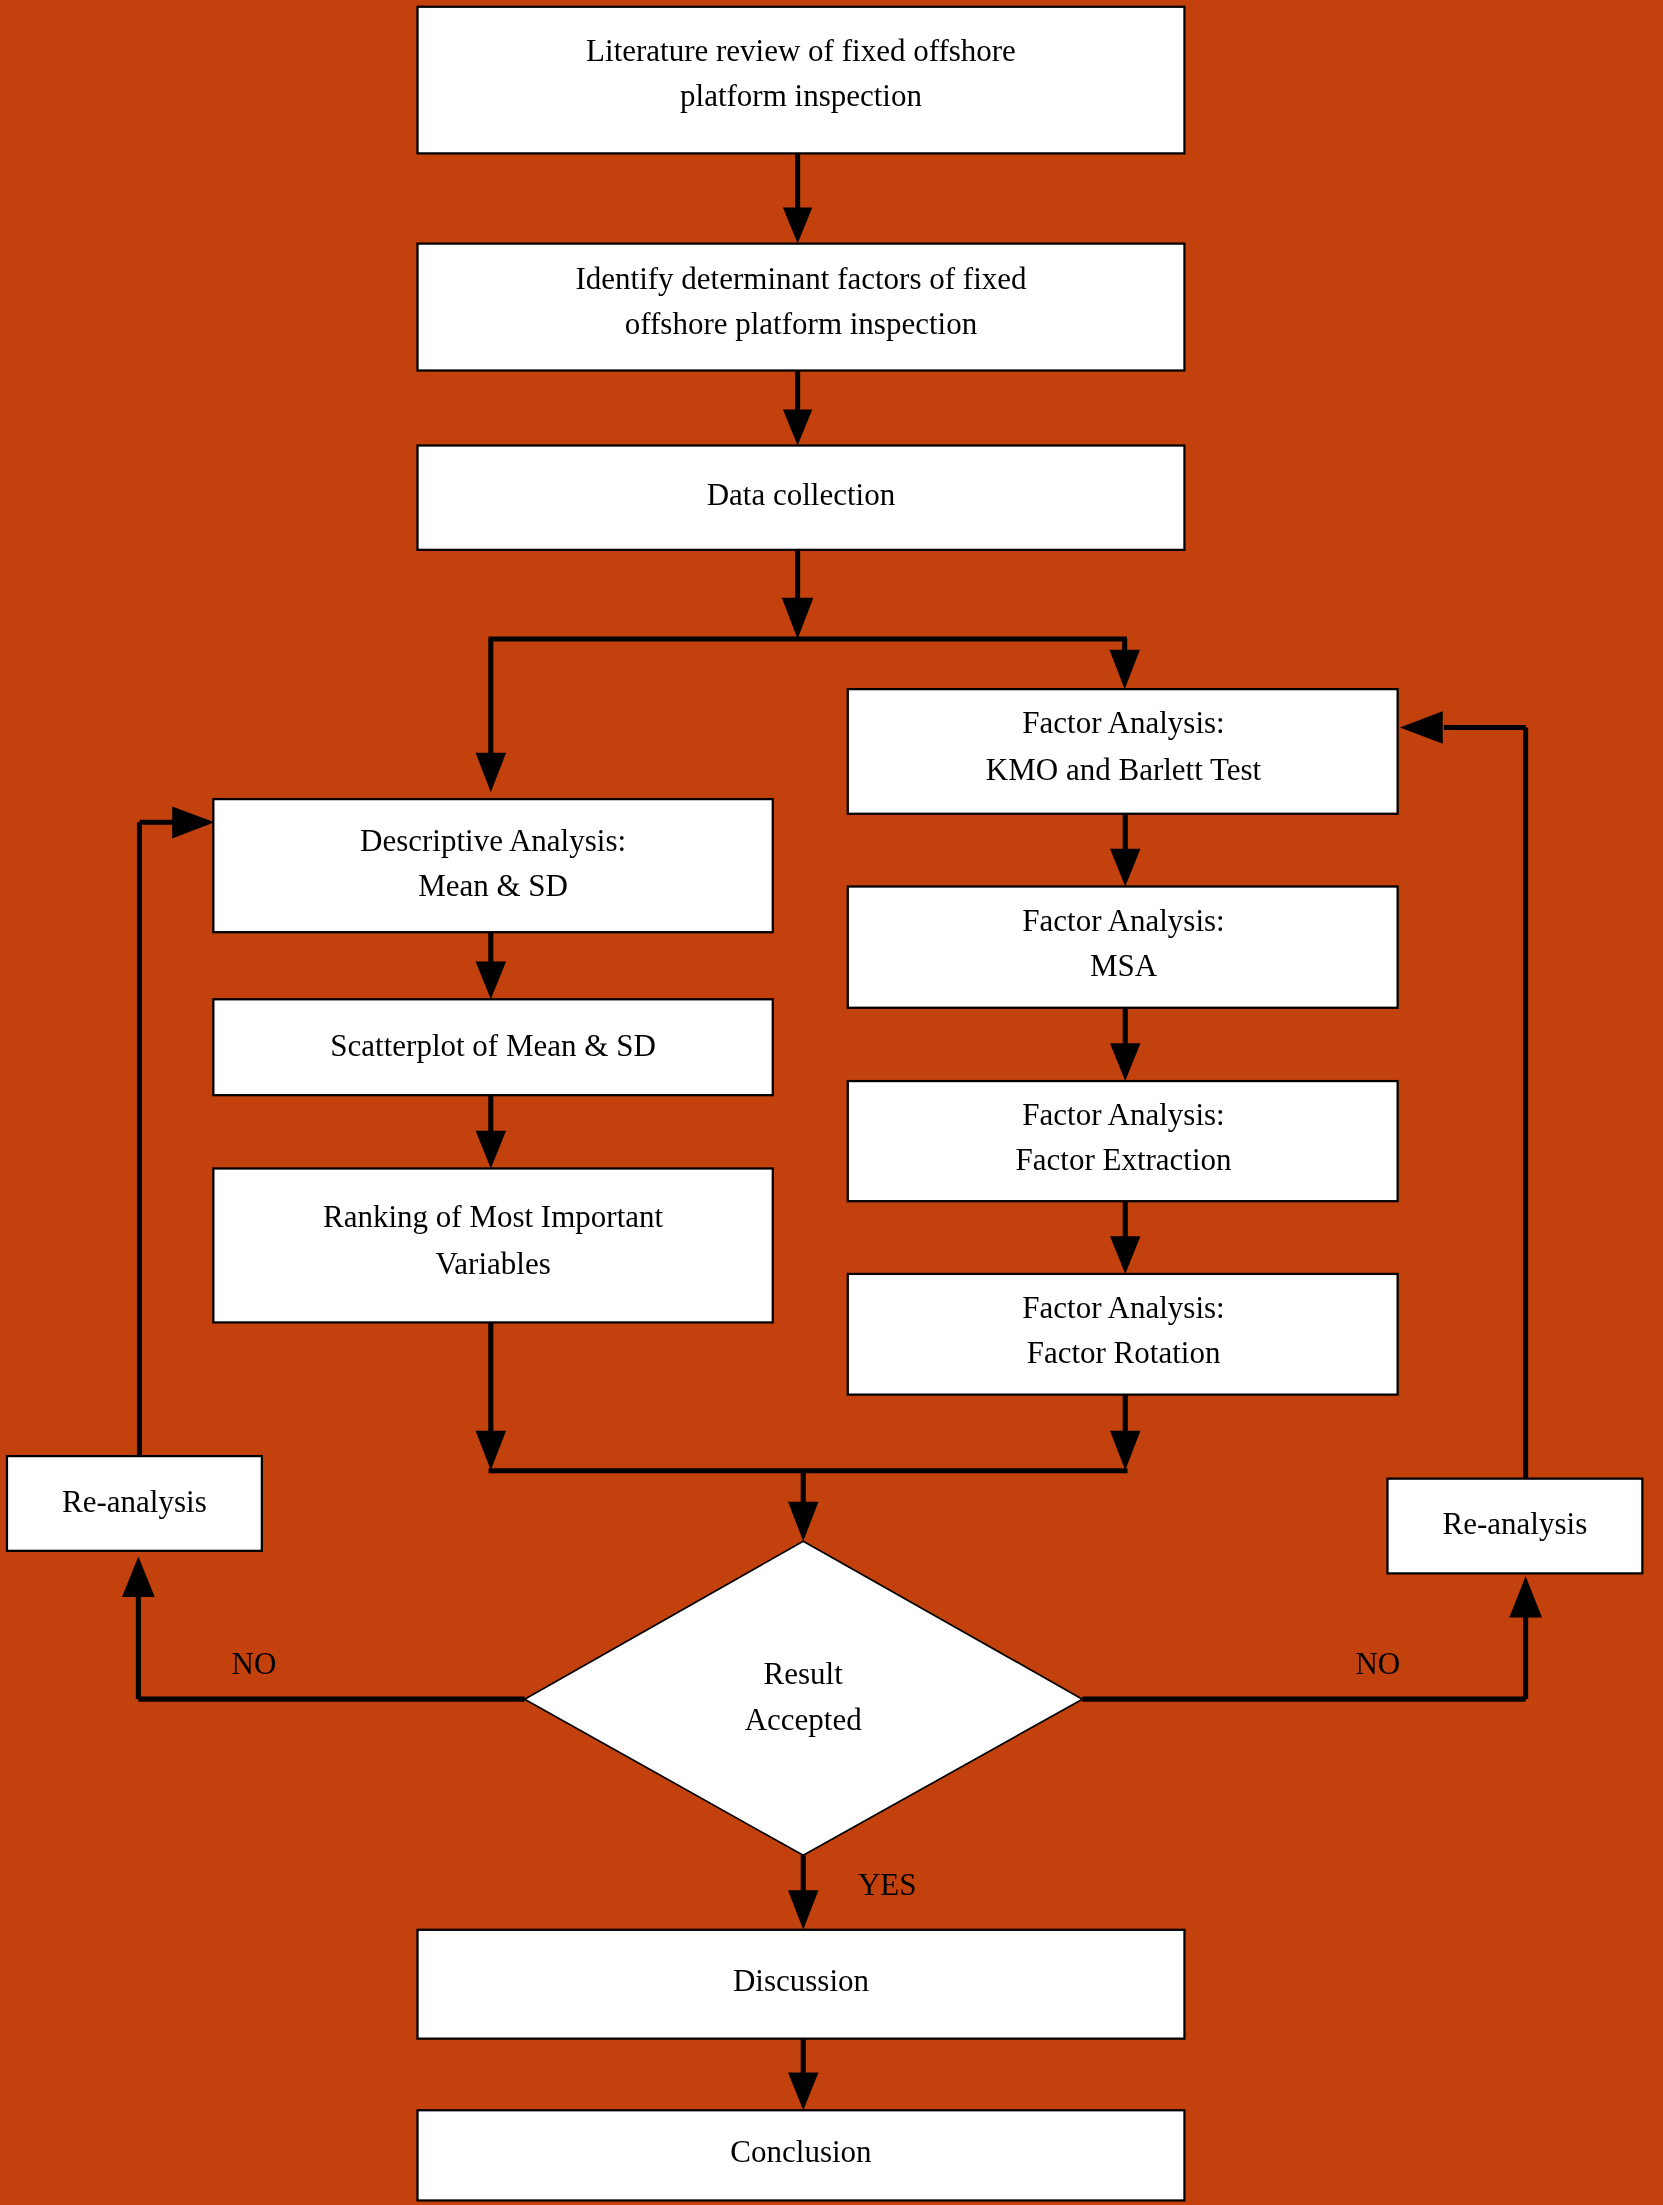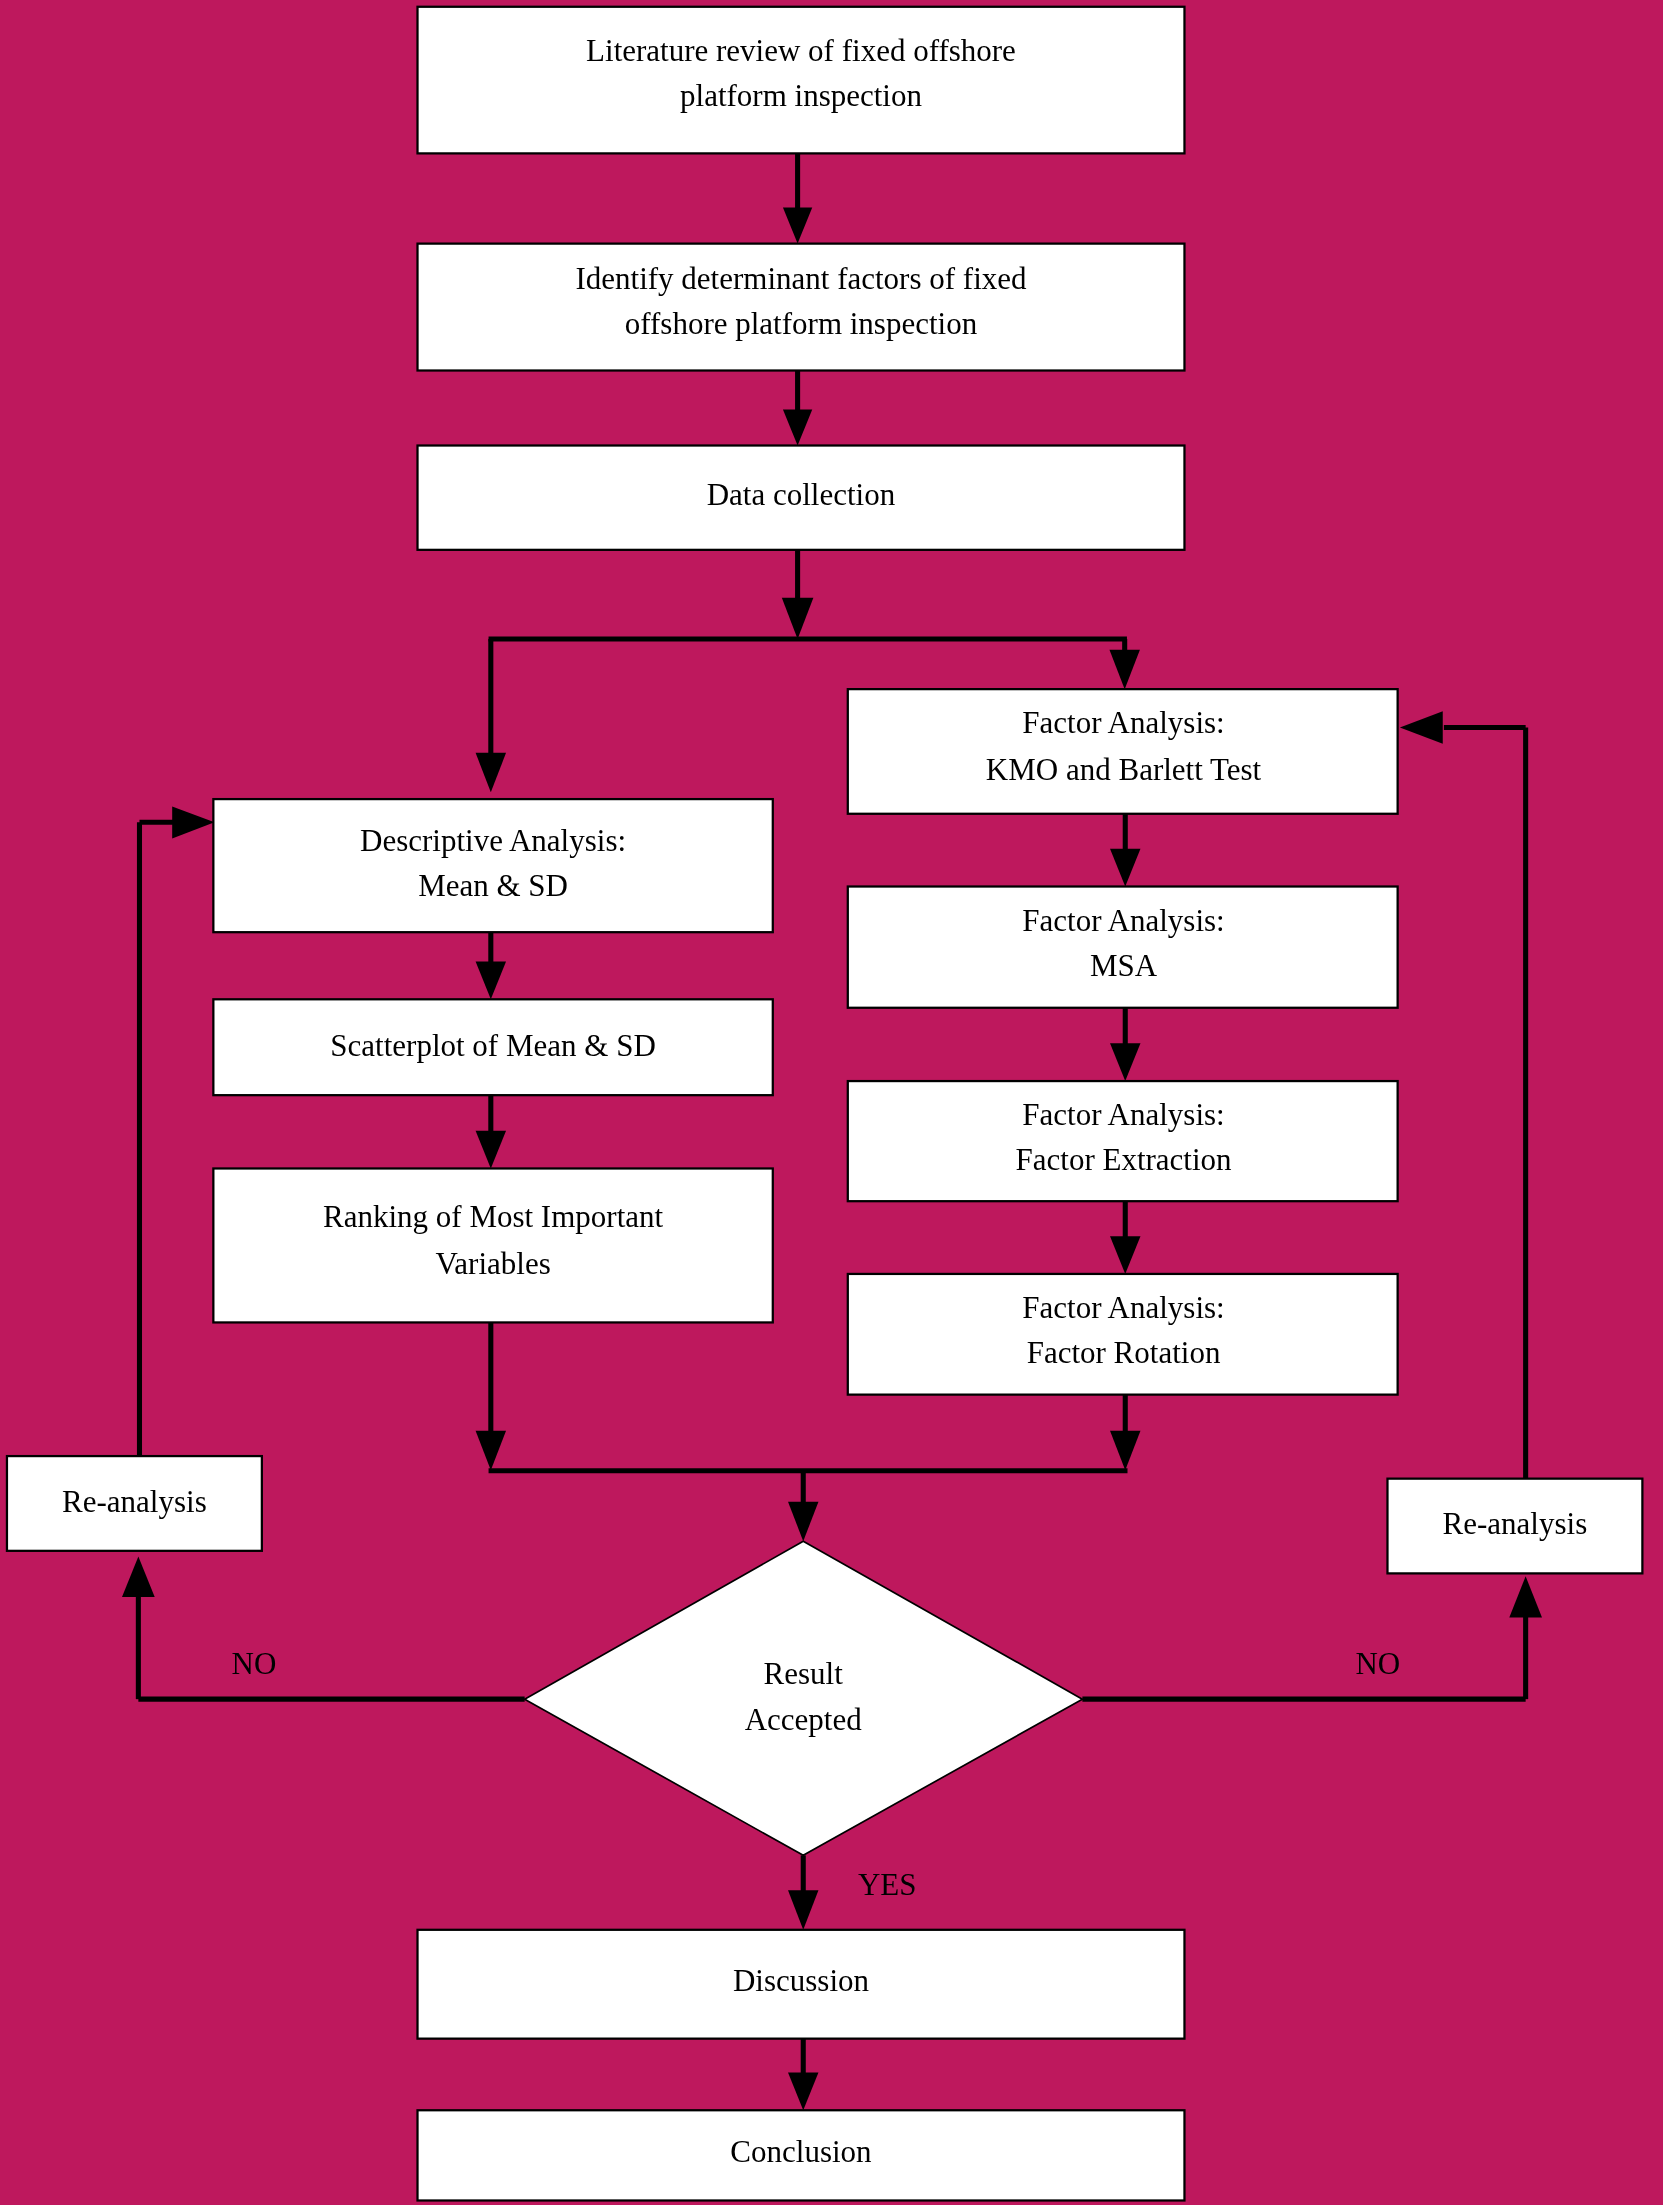--- a/index.html
+++ b/index.html
@@ -4,21 +4,21 @@
 <style>
   html, body {
     margin: 0;
     padding: 0;
     background: #ffffff;
   }
   #flowchart-root {
     position: relative;
     width: 1664px;
     height: 2205px;
-    background: #be185d;
+    background: #c2410c;
     font-family: "Liberation Serif", "DejaVu Serif", serif;
   }
   svg#flow-svg {
     position: absolute;
     top: 0;
     left: 0;
     width: 1664px;
     height: 2205px;
     display: block;
   }

